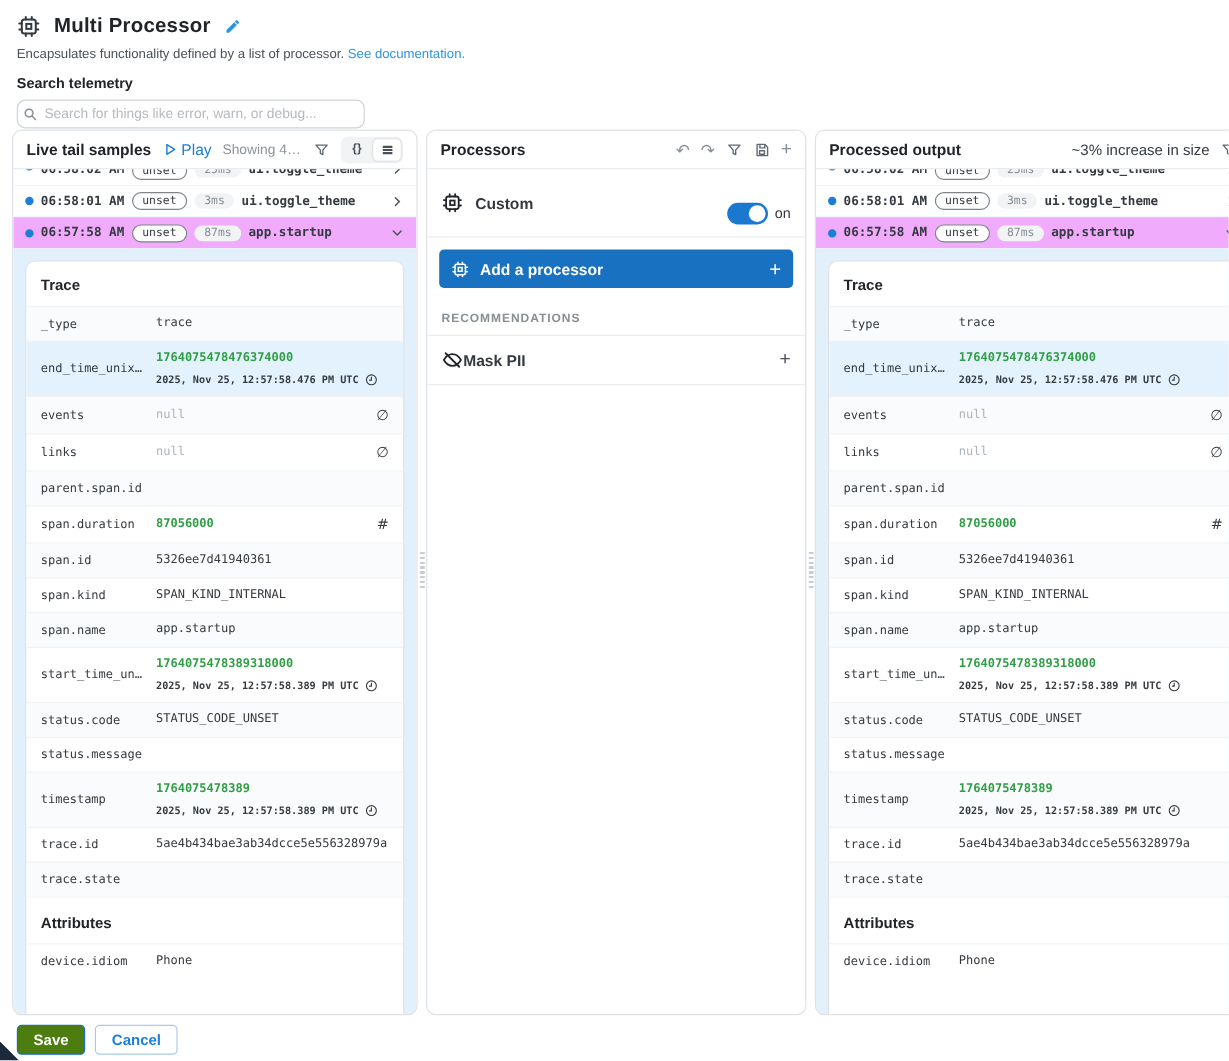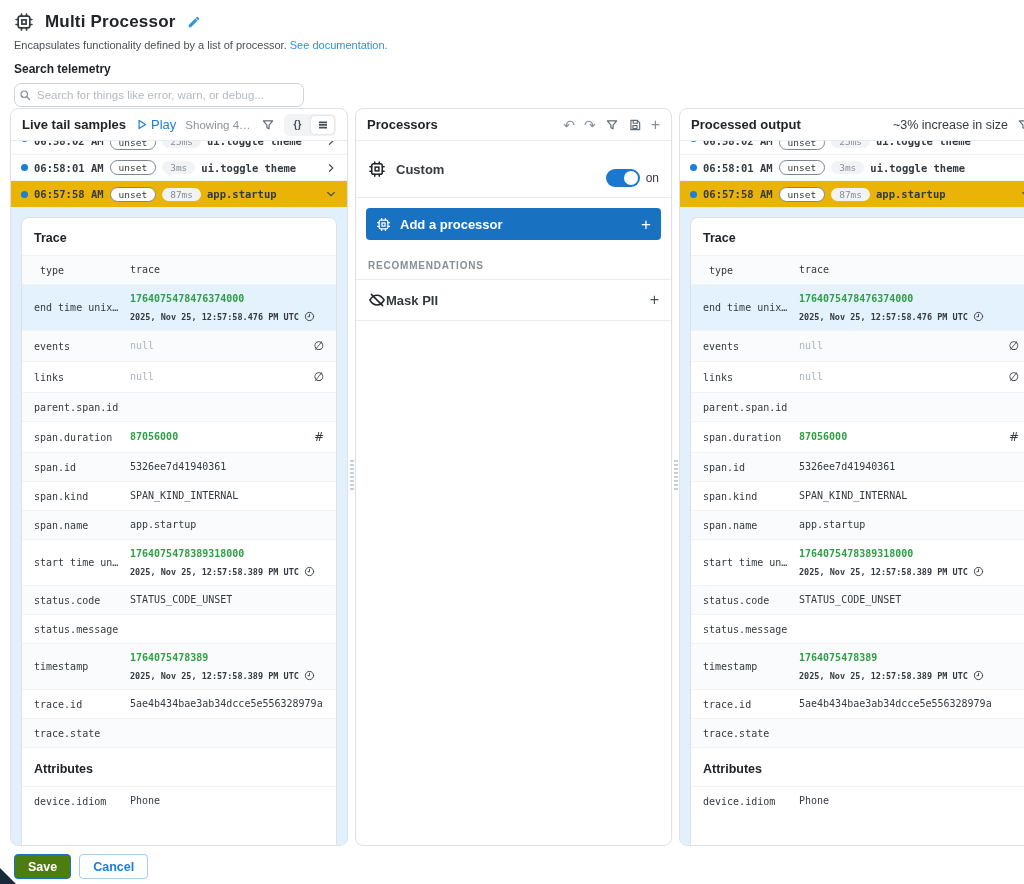--- a/index.html
+++ b/index.html
@@ -52,21 +52,21 @@
   .uicon { font-size:14px; color:#868e96; cursor:pointer; line-height:1; }
   .plus { font-size:16px; color:#868e96; font-weight:400; cursor:pointer; line-height:1; }
   .size-label { font-size:12.5px; color:#343a40; margin-left:auto; white-space:nowrap; }
 
   
   .samples { flex-shrink:0; overflow:hidden; }
   .srow { height:26px; display:flex; align-items:center; gap:6px; padding:0 10px;
           border-bottom:1px solid #f1f3f5; cursor:pointer; }
   .srow.clipped { height:14px; margin-top:0; overflow:hidden; align-items:flex-start; }
   .srow.clipped > * { transform:translateY(-6px); }
-  .srow.selected { background:#eab308; border-bottom:none; }
+  .srow.selected { background:#f0abfc; border-bottom:none; }
   .dot { width:7px; height:7px; border-radius:50%; background:#1c7ed6; flex-shrink:0; }
   .stime { font-family:"DejaVu Sans Mono", monospace; font-size:10.5px; font-weight:700; color:#343a40; white-space:nowrap; }
   .pill { font-family:"DejaVu Sans Mono", monospace; font-size:9.5px; border-radius:9px;
           padding:1px 8px; white-space:nowrap; }
   .pill-outline { border:1px solid #7d868e; color:#343a40; background:#fff; }
   .pill-gray { background:#f1f3f5; color:#868e96; }
   .sname { font-family:"DejaVu Sans Mono", monospace; font-size:10.5px; font-weight:700; color:#343a40; white-space:nowrap;
            overflow:hidden; text-overflow:ellipsis; }
   .chev { margin-left:auto; width:12px; height:12px; color:#495057; flex-shrink:0; }
 

